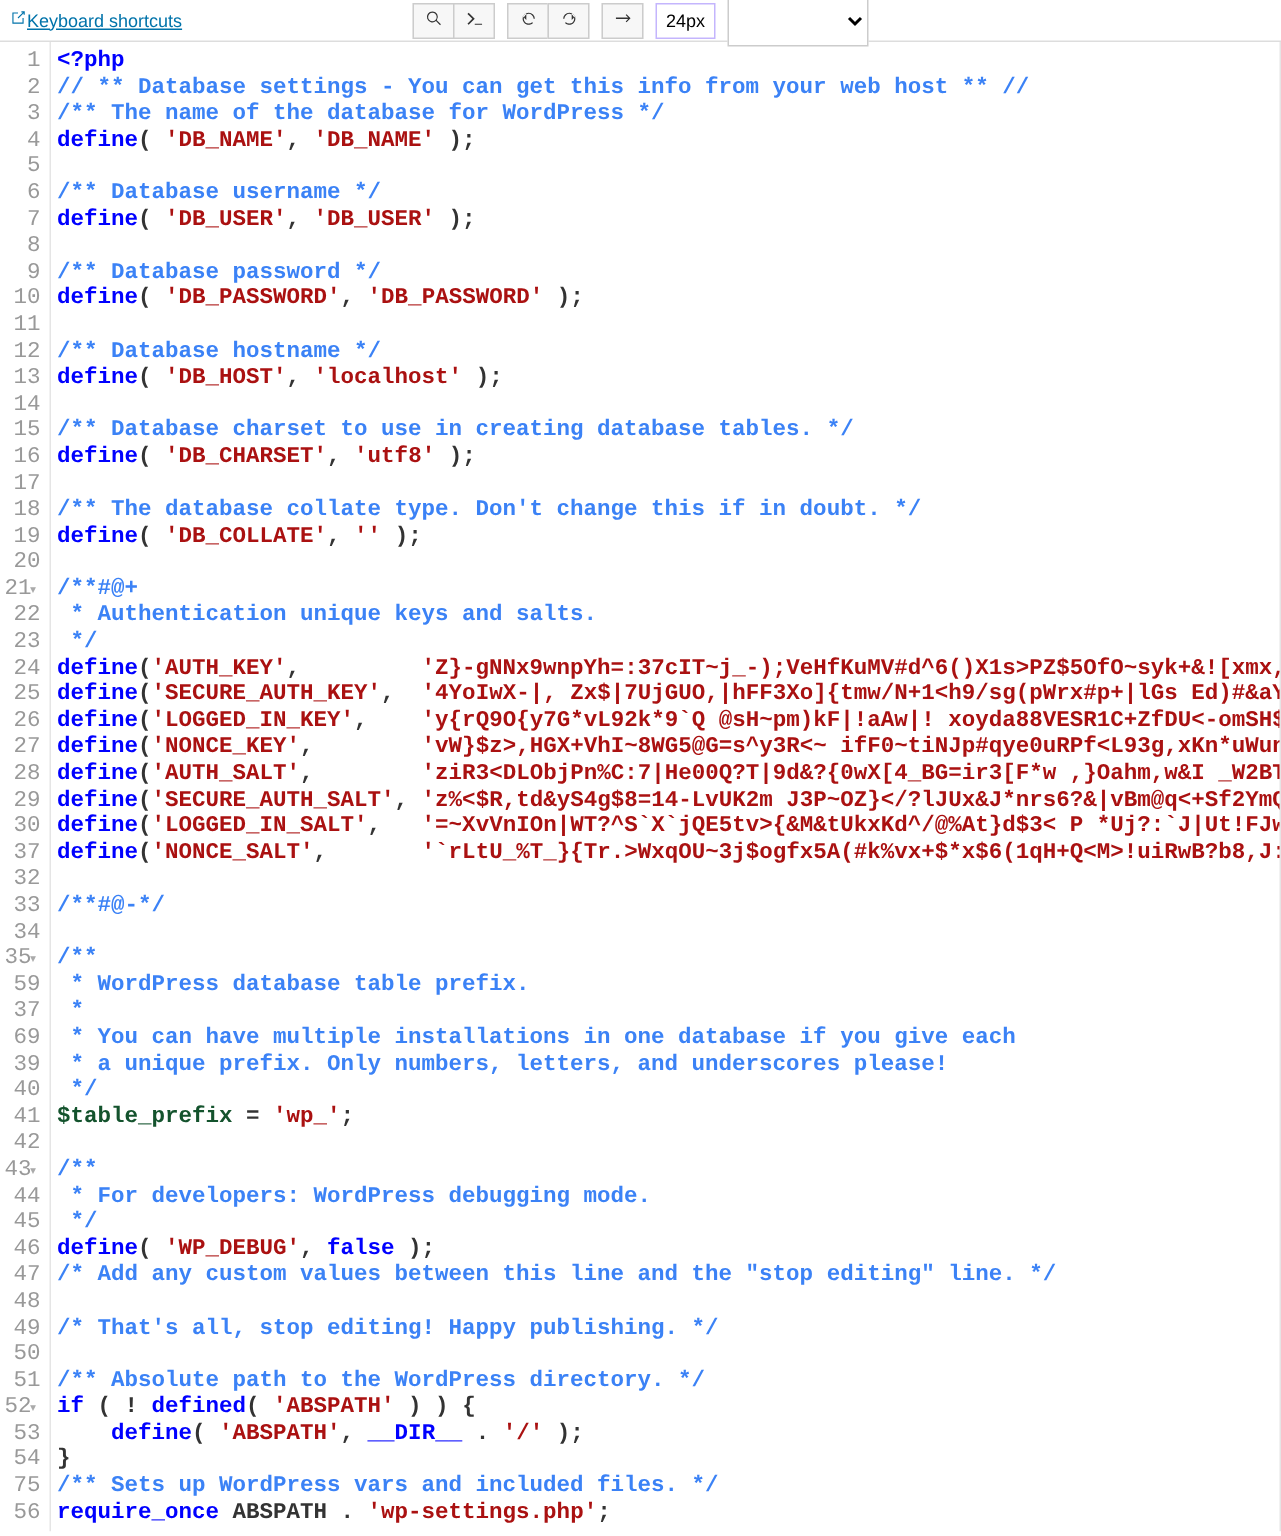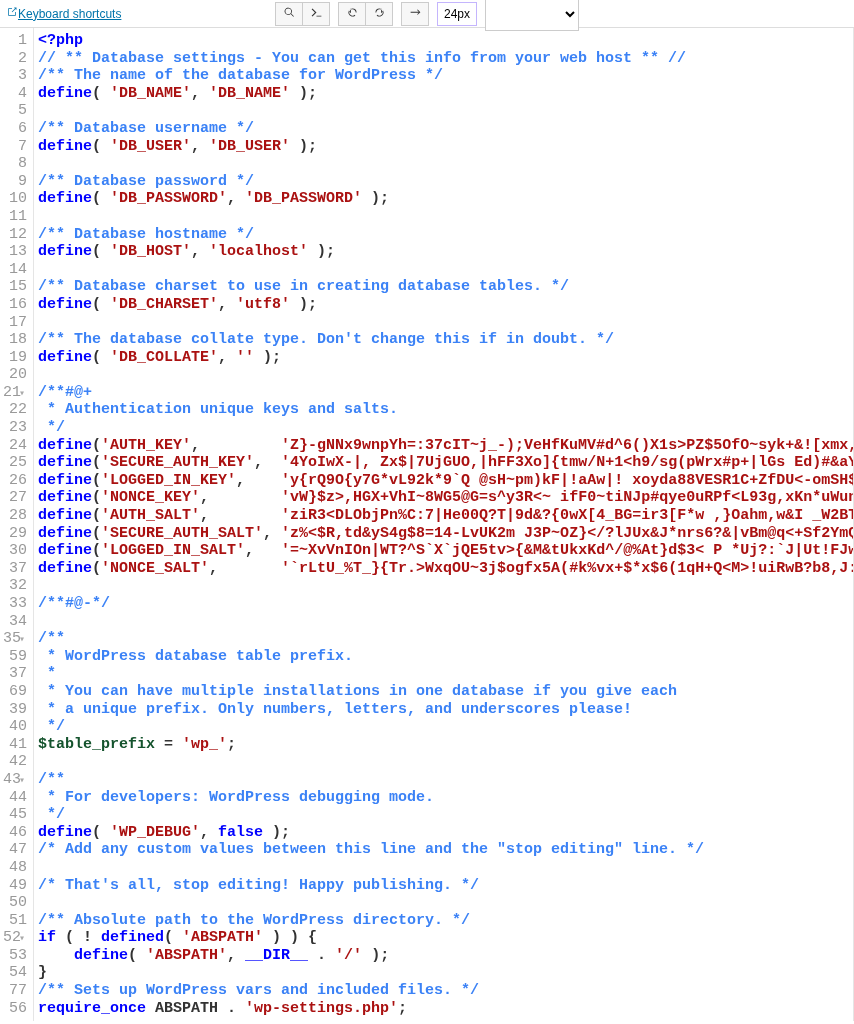--- a/index.html
+++ b/index.html
@@ -211,17 +211,17 @@
       <div class="ln">45</div>
       <div class="ln">46</div>
       <div class="ln">47</div>
       <div class="ln">48</div>
       <div class="ln">49</div>
       <div class="ln">50</div>
       <div class="ln">51</div>
       <div class="ln">52<span class="fold">▾</span></div>
       <div class="ln">53</div>
       <div class="ln">54</div>
-      <div class="ln">77</div>
+      <div class="ln">75</div>
       <div class="ln">56</div>
     </div>
   <div class="code-area" id="code"><span class="line"><span class="tok-keyword">&lt;?php</span></span><span class="line"><span class="tok-comment">// ** Database settings - You can get this info from your web host ** //</span></span><span class="line"><span class="tok-comment">/** The name of the database for WordPress */</span></span><span class="line"><span class="tok-func">define</span><span class="tok-punct">( </span><span class="tok-string">'DB_NAME'</span><span class="tok-punct">, </span><span class="tok-string">'DB_NAME'</span><span class="tok-punct"> );</span></span><span class="line"></span><span class="line"><span class="tok-comment">/** Database username */</span></span><span class="line"><span class="tok-func">define</span><span class="tok-punct">( </span><span class="tok-string">'DB_USER'</span><span class="tok-punct">, </span><span class="tok-string">'DB_USER'</span><span class="tok-punct"> );</span></span><span class="line"></span><span class="line"><span class="tok-comment">/** Database password */</span></span><span class="line"><span class="tok-func">define</span><span class="tok-punct">( </span><span class="tok-string">'DB_PASSWORD'</span><span class="tok-punct">, </span><span class="tok-string">'DB_PASSWORD'</span><span class="tok-punct"> );</span></span><span class="line"></span><span class="line"><span class="tok-comment">/** Database hostname */</span></span><span class="line"><span class="tok-func">define</span><span class="tok-punct">( </span><span class="tok-string">'DB_HOST'</span><span class="tok-punct">, </span><span class="tok-string">'localhost'</span><span class="tok-punct"> );</span></span><span class="line"></span><span class="line"><span class="tok-comment">/** Database charset to use in creating database tables. */</span></span><span class="line"><span class="tok-func">define</span><span class="tok-punct">( </span><span class="tok-string">'DB_CHARSET'</span><span class="tok-punct">, </span><span class="tok-string">'utf8'</span><span class="tok-punct"> );</span></span><span class="line"></span><span class="line"><span class="tok-comment">/** The database collate type. Don't change this if in doubt. */</span></span><span class="line"><span class="tok-func">define</span><span class="tok-punct">( </span><span class="tok-string">'DB_COLLATE'</span><span class="tok-punct">, </span><span class="tok-string">''</span><span class="tok-punct"> );</span></span><span class="line"></span><span class="line"><span class="tok-comment">/**#@+</span></span><span class="line"><span class="tok-comment"> * Authentication unique keys and salts.</span></span><span class="line"><span class="tok-comment"> */</span></span><span class="line"><span class="tok-func">define</span><span class="tok-punct">(</span><span class="tok-string">'AUTH_KEY'</span><span class="tok-punct">,         </span><span class="tok-string">'Z}-gNNx9wnpYh=:37cIT~j_-);VeHfKuMV#d^6()X1s&gt;PZ$5OfO~syk+&amp;![xmx,@'</span></span><span class="line"><span class="tok-func">define</span><span class="tok-punct">(</span><span class="tok-string">'SECURE_AUTH_KEY'</span><span class="tok-punct">,  </span><span class="tok-string">'4YoIwX-|, Zx$|7UjGUO,|hFF3Xo]{tmw/N+1&lt;h9/sg(pWrx#p+|lGs Ed)#&amp;aYA'</span></span><span class="line"><span class="tok-func">define</span><span class="tok-punct">(</span><span class="tok-string">'LOGGED_IN_KEY'</span><span class="tok-punct">,    </span><span class="tok-string">'y{rQ9O{y7G*vL92k*9`Q @sH~pm)kF|!aAw|! xoyda88VESR1C+ZfDU&lt;-omSH$&lt;'</span></span><span class="line"><span class="tok-func">define</span><span class="tok-punct">(</span><span class="tok-string">'NONCE_KEY'</span><span class="tok-punct">,        </span><span class="tok-string">'vW}$z&gt;,HGX+VhI~8WG5@G=s^y3R&lt;~ ifF0~tiNJp#qye0uRPf&lt;L93g,xKn*uWun^'</span></span><span class="line"><span class="tok-func">define</span><span class="tok-punct">(</span><span class="tok-string">'AUTH_SALT'</span><span class="tok-punct">,        </span><span class="tok-string">'ziR3&lt;DLObjPn%C:7|He00Q?T|9d&amp;?{0wX[4_BG=ir3[F*w ,}Oahm,w&amp;I _W2BT1'</span></span><span class="line"><span class="tok-func">define</span><span class="tok-punct">(</span><span class="tok-string">'SECURE_AUTH_SALT'</span><span class="tok-punct">, </span><span class="tok-string">'z%&lt;$R,td&amp;yS4g$8=14-LvUK2m J3P~OZ}&lt;/?lJUx&amp;J*nrs6?&amp;|vBm@q&lt;+Sf2YmQK'</span></span><span class="line"><span class="tok-func">define</span><span class="tok-punct">(</span><span class="tok-string">'LOGGED_IN_SALT'</span><span class="tok-punct">,   </span><span class="tok-string">'=~XvVnIOn|WT?^S`X`jQE5tv&gt;{&amp;M&amp;tUkxKd^/@%At}d$3&lt; P *Uj?:`J|Ut!FJw.'</span></span><span class="line"><span class="tok-func">define</span><span class="tok-punct">(</span><span class="tok-string">'NONCE_SALT'</span><span class="tok-punct">,       </span><span class="tok-string">'`rLtU_%T_}{Tr.&gt;WxqOU~3j$ogfx5A(#k%vx+$*x$6(1qH+Q&lt;M&gt;!uiRwB?b8,J:u'</span></span><span class="line"></span><span class="line"><span class="tok-comment">/**#@-*/</span></span><span class="line"></span><span class="line"><span class="tok-comment">/**</span></span><span class="line"><span class="tok-comment"> * WordPress database table prefix.</span></span><span class="line"><span class="tok-comment"> *</span></span><span class="line"><span class="tok-comment"> * You can have multiple installations in one database if you give each</span></span><span class="line"><span class="tok-comment"> * a unique prefix. Only numbers, letters, and underscores please!</span></span><span class="line"><span class="tok-comment"> */</span></span><span class="line"><span class="tok-var">$table_prefix</span><span class="tok-punct"> = </span><span class="tok-string">'wp_'</span><span class="tok-punct">;</span></span><span class="line"></span><span class="line"><span class="tok-comment">/**</span></span><span class="line"><span class="tok-comment"> * For developers: WordPress debugging mode.</span></span><span class="line"><span class="tok-comment"> */</span></span><span class="line"><span class="tok-func">define</span><span class="tok-punct">( </span><span class="tok-string">'WP_DEBUG'</span><span class="tok-punct">, </span><span class="tok-bool">false</span><span class="tok-punct"> );</span></span><span class="line"><span class="tok-comment">/* Add any custom values between this line and the "stop editing" line. */</span></span><span class="line"></span><span class="line"><span class="tok-comment">/* That's all, stop editing! Happy publishing. */</span></span><span class="line"></span><span class="line"><span class="tok-comment">/** Absolute path to the WordPress directory. */</span></span><span class="line"><span class="tok-keyword">if</span><span class="tok-punct"> ( ! </span><span class="tok-func">defined</span><span class="tok-punct">( </span><span class="tok-string">'ABSPATH'</span><span class="tok-punct"> ) ) {</span></span><span class="line"><span class="tok-punct">    </span><span class="tok-func">define</span><span class="tok-punct">( </span><span class="tok-string">'ABSPATH'</span><span class="tok-punct">, </span><span class="tok-const">__DIR__</span><span class="tok-punct"> . </span><span class="tok-string">'/'</span><span class="tok-punct"> );</span></span><span class="line"><span class="tok-punct">}</span></span><span class="line"><span class="tok-comment">/** Sets up WordPress vars and included files. */</span></span><span class="line"><span class="tok-keyword">require_once</span><span class="tok-plain"> ABSPATH . </span><span class="tok-string">'wp-settings.php'</span><span class="tok-punct">;</span></span></div>
 </div>
 
 </body></html>

